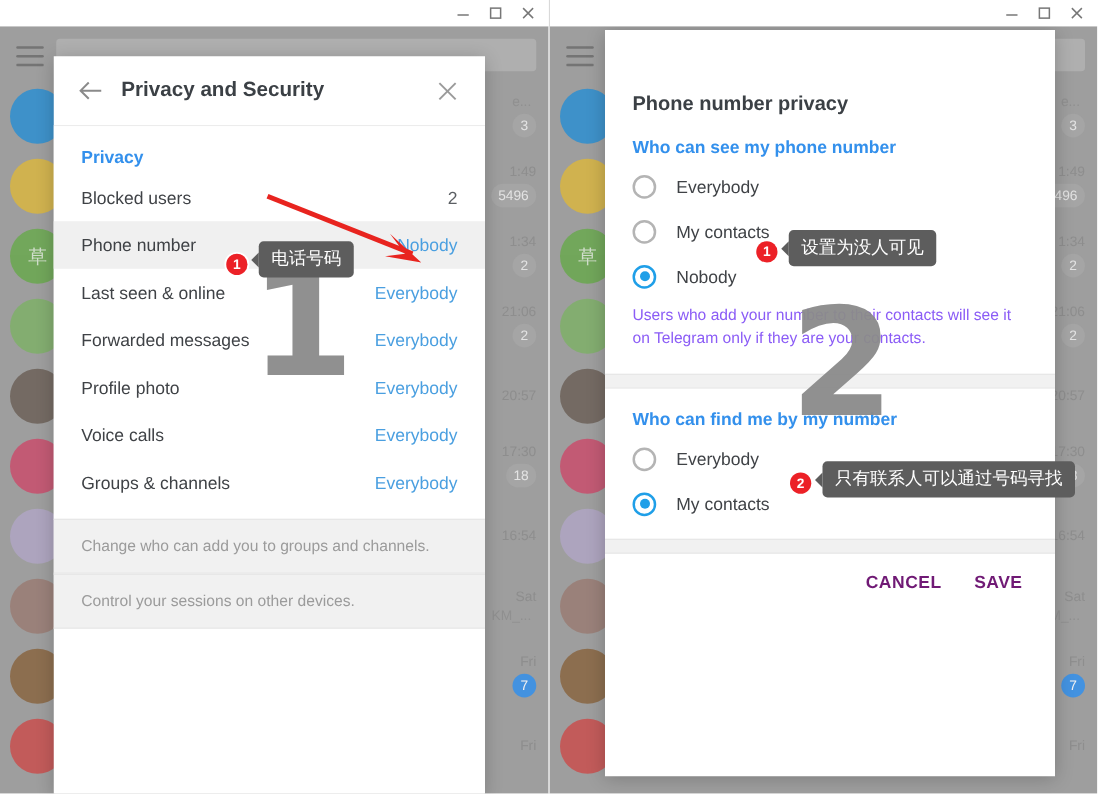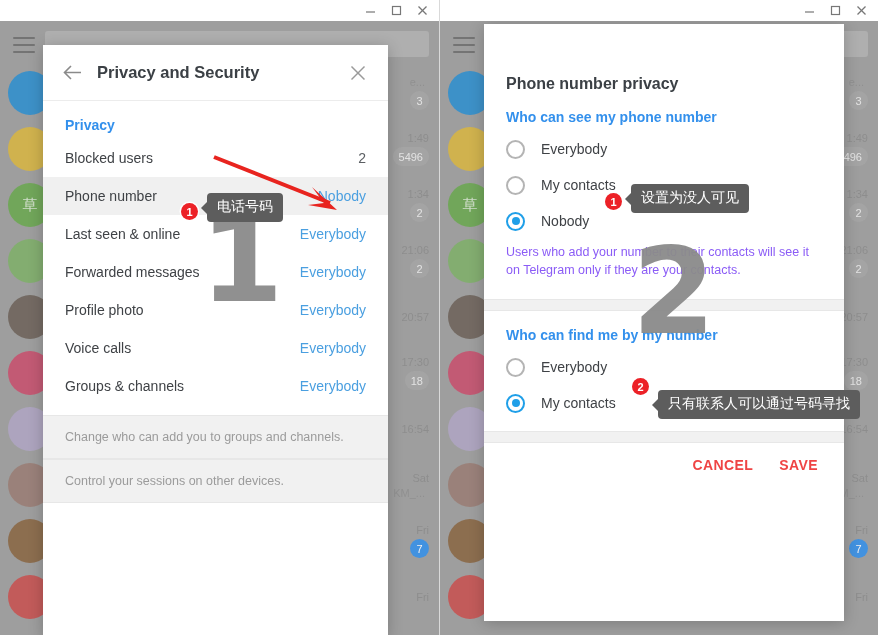--- a/index.html
+++ b/index.html
@@ -94,21 +94,21 @@
   .radio.on { border-color: #1f9fe8; }
   .radio.on:after {
     content: ""; position: absolute; left: 3.5px; top: 3.5px;
     width: 8px; height: 8px; border-radius: 50%; background: #1f9fe8;
   }
   .radio-row .rlbl { font-size: 14px; color: #3f4246; margin-left: 16px; }
 
   .hint { font-size: 12.5px; color: #8b5cf6; line-height: 1.45; padding: 4px 22px 10px 22px; }
 
   .dlg-actions { display: flex; justify-content: flex-end; gap: 26px; padding: 14px 26px 16px 0; }
-  .dlg-actions .act { font-size: 14px; font-weight: bold; color: #ef4444; letter-spacing: .4px; }
+  .dlg-actions .act { font-size: 14px; font-weight: bold; color: #701a75; letter-spacing: .4px; }
 
   
   .ann { position: absolute; z-index: 60; }
   .num-badge {
     width: 17px; height: 17px; border-radius: 50%; background: #ec2127;
     color: #fff; font-size: 11px; font-weight: bold;
     display: flex; align-items: center; justify-content: center;
     box-shadow: 0 0 0 1.5px #fff;
   }
   .tooltip {
@@ -489,18 +489,18 @@
     <div class="ann" style="left:165px; top:193px;">
       <div class="num-badge">1</div>
     </div>
     <div class="ann" style="left:191px; top:184px;">
       <div class="tooltip">设置为没人可见</div>
     </div>
 
     <div class="ann" style="left:192px; top:378px;">
       <div class="num-badge">2</div>
     </div>
-    <div class="ann" style="left:218px; top:390px;font-family:Liberation Serif, serif;">
+    <div class="ann" style="left:218px; top:369px;font-family:Liberation Serif, serif;">
       <div class="tooltip">只有联系人可以通过号码寻找</div>
     </div>
   </div>
 
 </div>
 
 </body></html>

